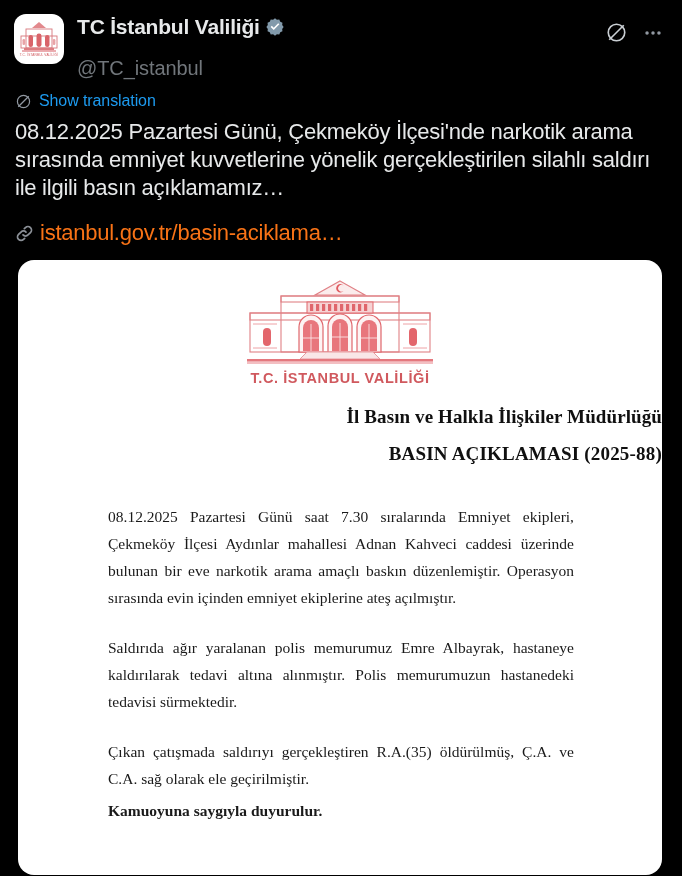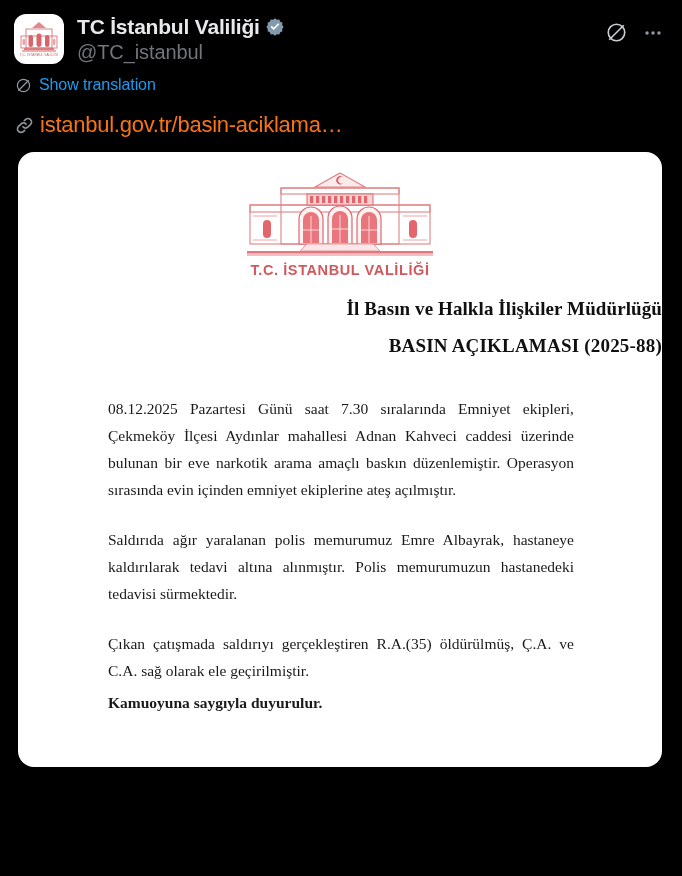--- a/index.html
+++ b/index.html
@@ -64,21 +64,21 @@
     font-size: 21px;
     font-weight: 700;
     letter-spacing: -0.2px;
     white-space: nowrap;
   }
   .verified-badge { display: block; flex: 0 0 auto; }
   .handle {
     color: #71767b;
     font-size: 20px;
     font-weight: 400;
-    margin-top: 3px;
+    margin-top: 19px;
     letter-spacing: -0.1px;
     white-space: nowrap;
   }
 
   .header-actions {
     margin-left: auto;
     display: flex;
     align-items: center;
     gap: 14px;
     padding-top: 7px;
@@ -266,20 +266,21 @@
   </div>
 
   <div class="translate-row">
     <svg width="17" height="17" viewBox="0 0 24 24" aria-hidden="true">
       <circle cx="12" cy="12" r="8.6" fill="none" stroke="#9198a1" stroke-width="1.7"></circle>
       <line x1="4.6" y1="19.4" x2="19.4" y2="4.6" stroke="#9198a1" stroke-width="1.7"></line>
     </svg>
     <span class="translate-label">Show translation</span>
   </div>
 
+  <div class="tweet-text">08.12.2025 Pazartesi Günü, Çekmeköy İlçesi'nde narkotik arama sırasında emniyet kuvvetlerine yönelik gerçekleştirilen silahlı saldırı ile ilgili basın açıklamamız…</div>
 
   <div class="link-row">
     <svg width="21" height="21" viewBox="0 0 24 24" aria-hidden="true">
       <g fill="none" stroke="#8b9097" stroke-width="2" stroke-linecap="round">
         <path d="M10.3 13.7a4 4 0 0 0 5.7 0l2.8-2.8a4 4 0 0 0-5.7-5.7l-1.3 1.3"></path>
         <path d="M13.7 10.3a4 4 0 0 0-5.7 0l-2.8 2.8a4 4 0 0 0 5.7 5.7l1.3-1.3"></path>
       </g>
     </svg>
     <span class="link-text">istanbul.gov.tr/basin-aciklama…</span>
   </div>

